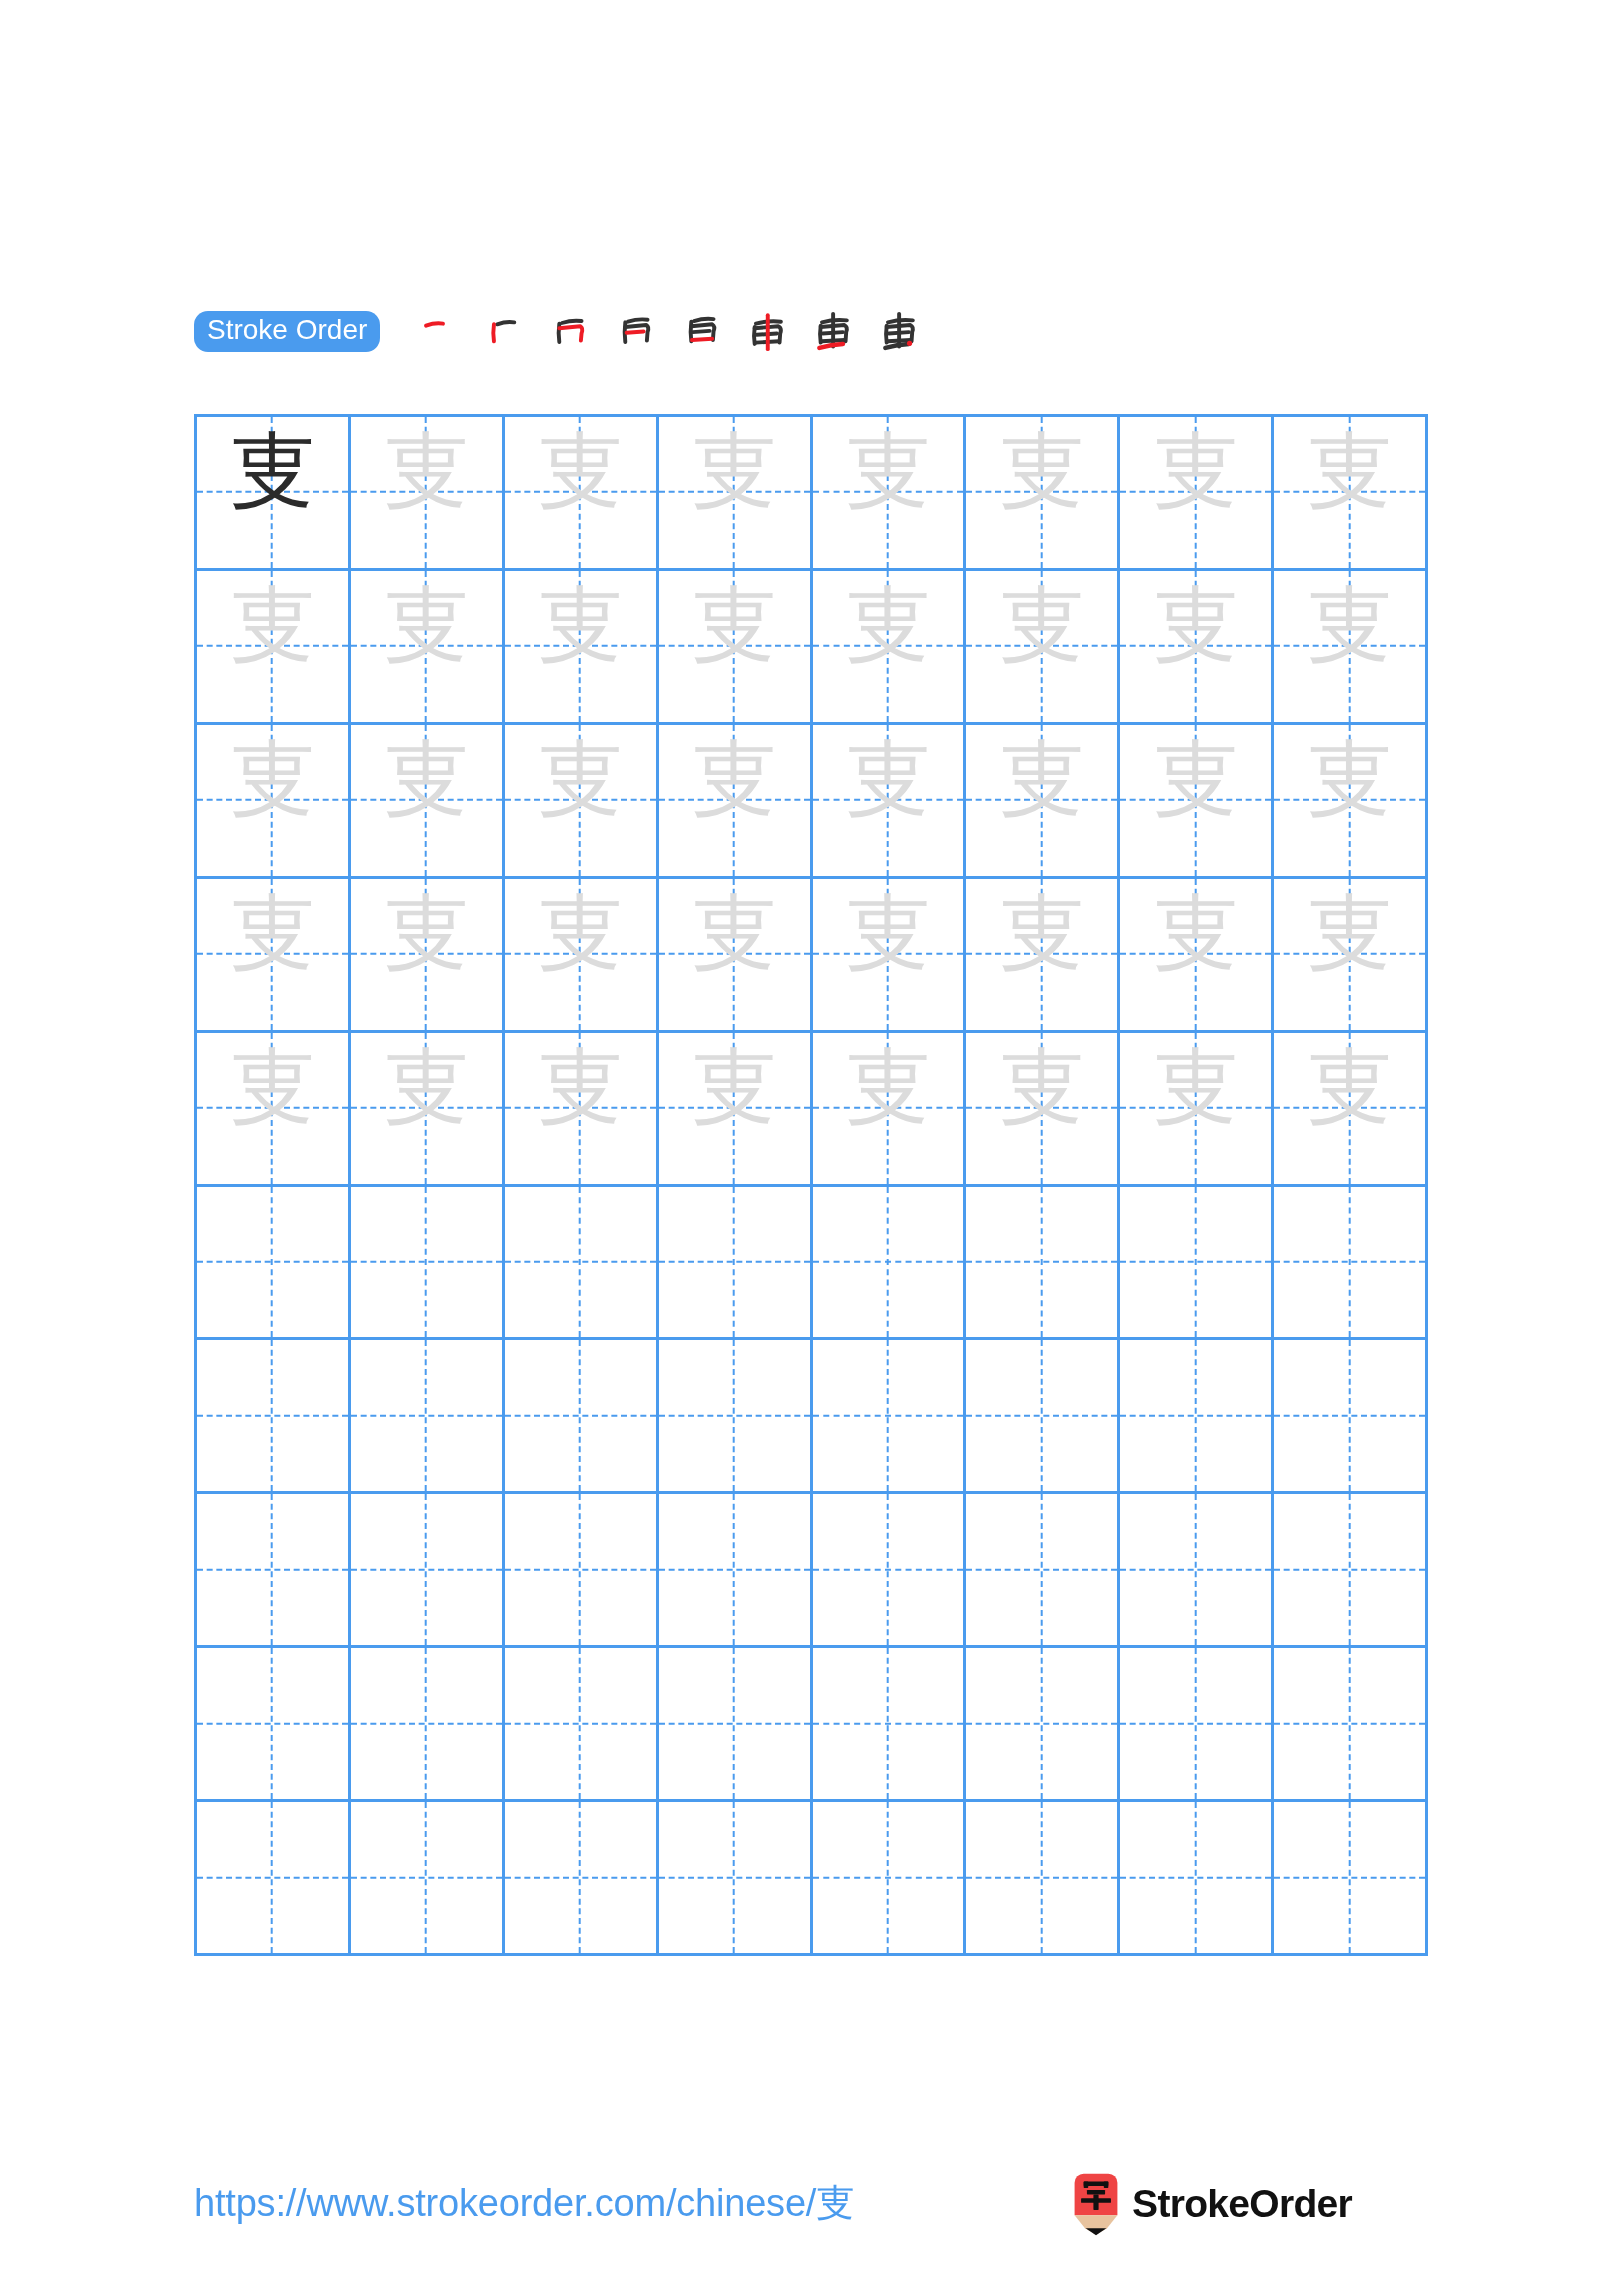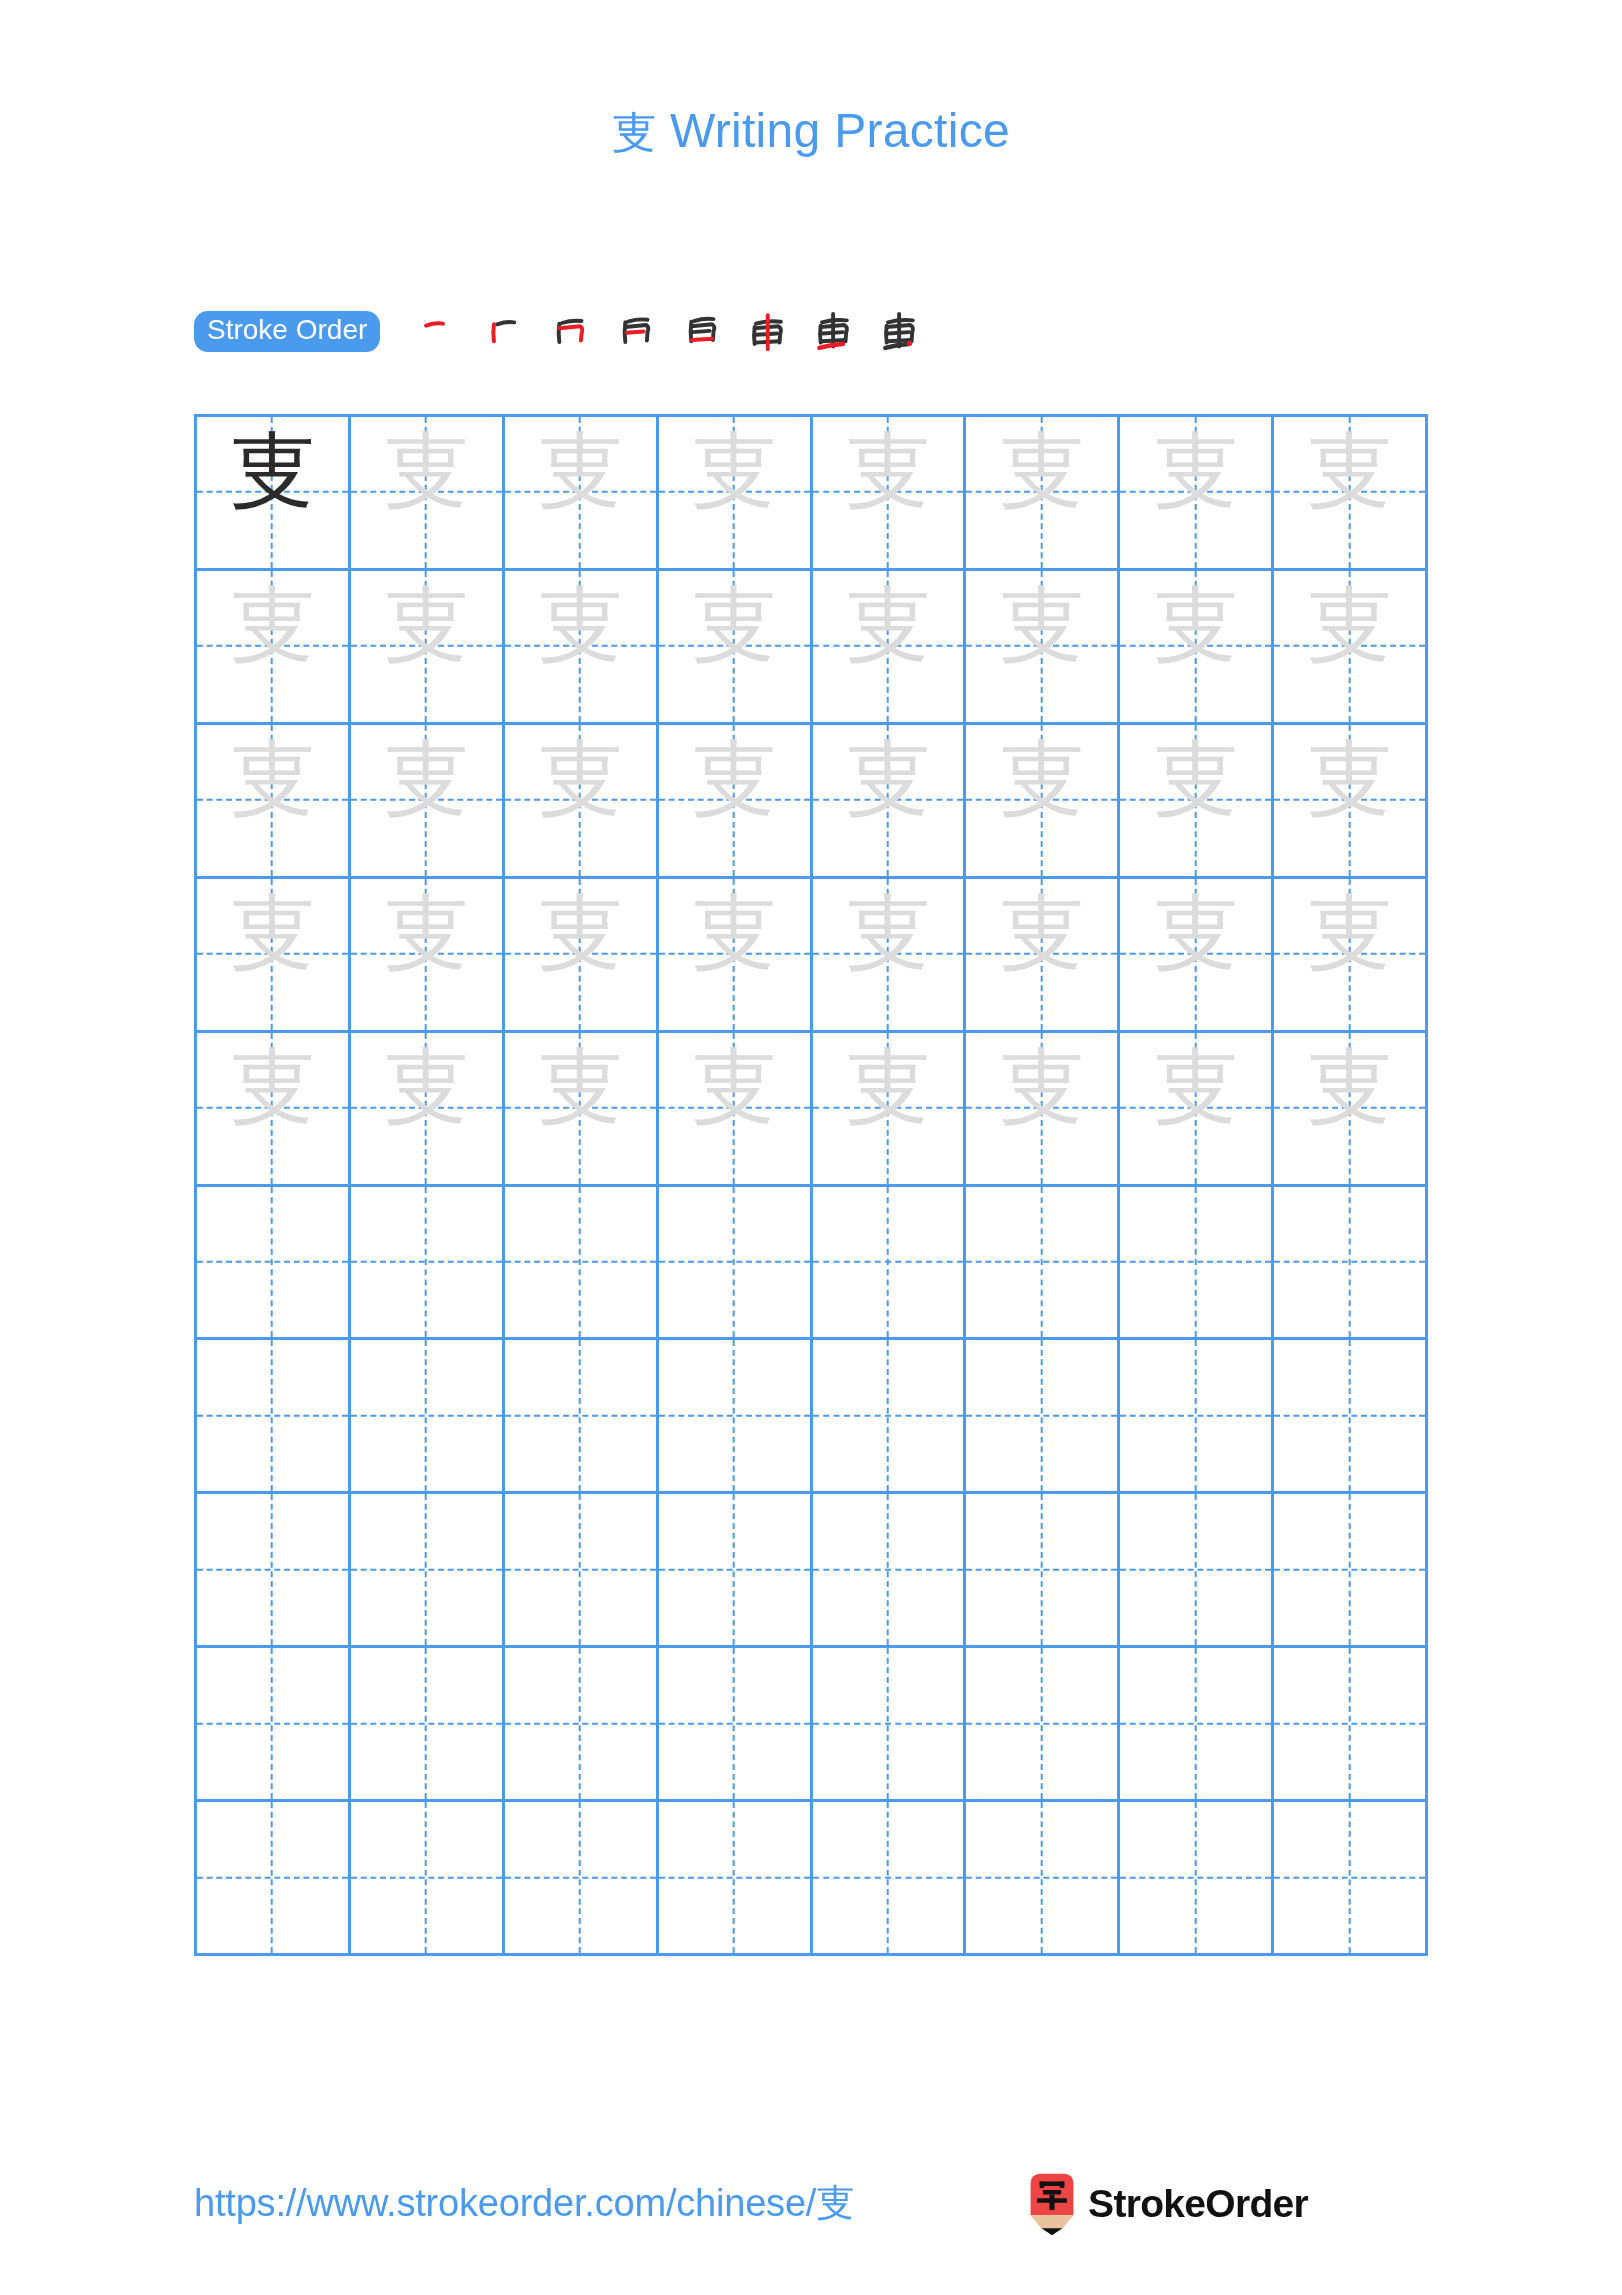--- a/index.html
+++ b/index.html
@@ -153,39 +153,36 @@
     font-size:38px;
     color:#4a9bee;
     white-space:nowrap;
     letter-spacing:-0.2px;
   }
 
   .brand {
     display:flex;
     align-items:center;
     gap:11.8px;
-    margin-right:120px;
+    margin-right:76px;
   }
   .brand-logo { width:48px; height:65px; display:block; }
   .brand-name {
     font-size:39px;
     font-weight:bold;
     color:#111111;
     white-space:nowrap;
     letter-spacing:-0.7px;
   }
 </style>
 </head>
 <body>
 
 <div class="page">
 
-  <div class="title">
-    <span class="ch">叓</span><span> Writing Practice</span>
-  </div>
 
   <div class="stroke-row">
     <div class="so-badge">Stroke Order</div>
     <div class="so-steps">
 
       <div class="so-step">
         <svg viewBox="0 0 100 78">
           <path d="M24 30 Q38 25 50 27" stroke="#ee1c25" stroke-width="6" fill="none" stroke-linecap="round"></path>
         </svg>
       </div>

